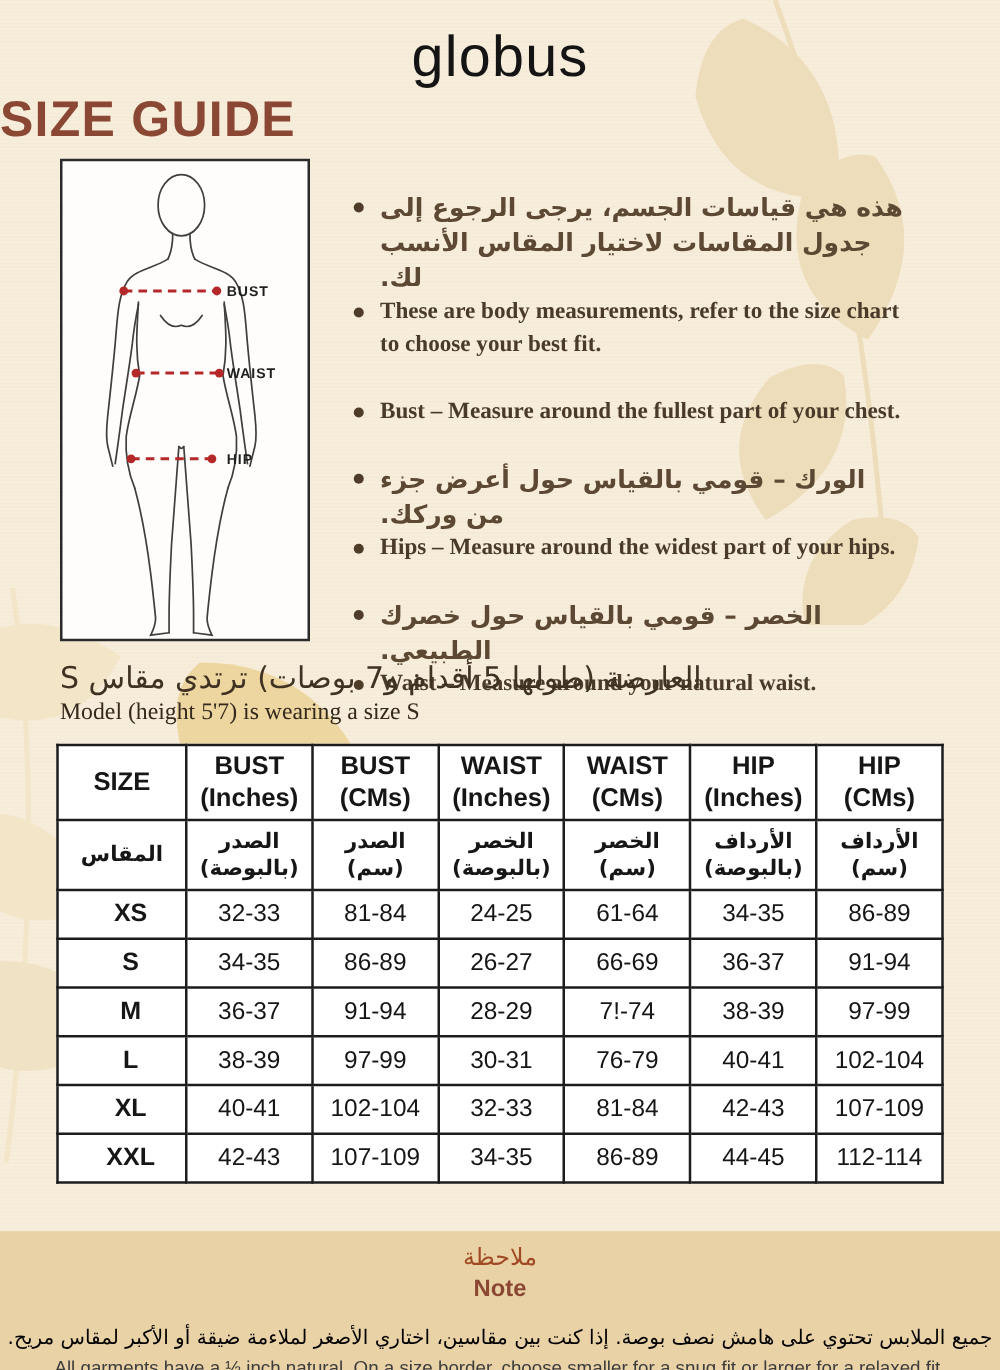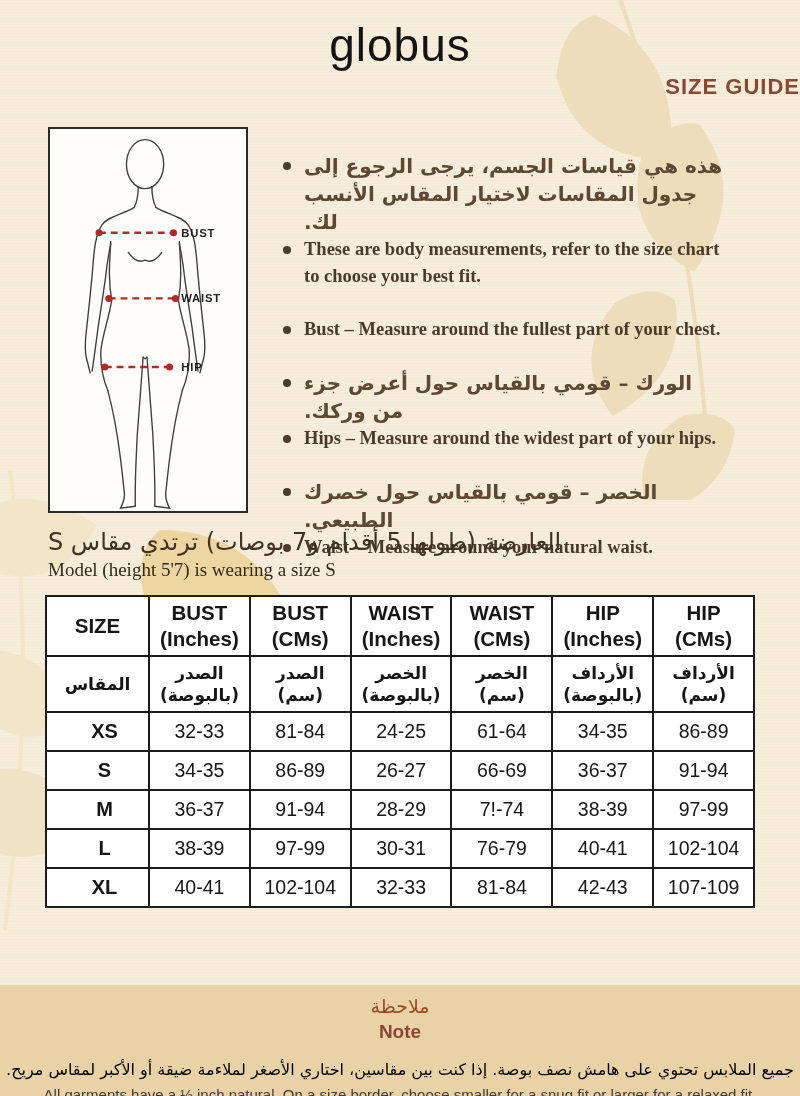--- a/index.html
+++ b/index.html
@@ -17,22 +17,22 @@
       #f7eddb;
   }
   .deco{position:absolute;z-index:0;pointer-events:none;}
 
   
   .logo{
     position:absolute;top:18px;left:0;width:800px;text-align:center;
     font-size:46px;letter-spacing:1px;color:#141414;font-weight:normal;z-index:2;
   }
   .title{
-    position:absolute;top:74px;left:0;width:800px;text-align:right;
-    font-size:22px;font-weight:bold;letter-spacing:1px;color:#8a4733;z-index:2;
+    position:absolute;top:74px;left:0;width:800px;text-align:left;
+    font-size:40px;font-weight:bold;letter-spacing:1px;color:#8a4733;z-index:2;
   }
 
   
   .figure-box{
     position:absolute;left:48px;top:127px;width:200px;height:386px;
     background:#fefdfb;border:2px solid #2b2b2b;box-sizing:border-box;z-index:2;
   }
   .figure-box svg{display:block;width:100%;height:100%;}
 
   
@@ -323,20 +323,29 @@
       </tr>
       <tr>
         <td class="size-cell">XL</td>
         <td>40-41</td>
         <td>102-104</td>
         <td>32-33</td>
         <td>81-84</td>
         <td>42-43</td>
         <td>107-109</td>
       </tr>
+      <tr>
+        <td class="size-cell">XXL</td>
+        <td>42-43</td>
+        <td>107-109</td>
+        <td>34-35</td>
+        <td>86-89</td>
+        <td>44-45</td>
+        <td>112-114</td>
+      </tr>
     </tbody>
   </table>
 
   <div class="note">
     <div class="note-title-ar">ملاحظة</div>
     <div class="note-title-en">Note</div>
     <div class="note-ar">جميع الملابس تحتوي على هامش نصف بوصة. إذا كنت بين مقاسين، اختاري الأصغر لملاءمة ضيقة أو الأكبر لمقاس مريح.</div>
     <div class="note-en">All garments have a ½ inch natural. On a size border, choose smaller for a snug fit or larger for a relaxed fit.</div>
   </div>
 

